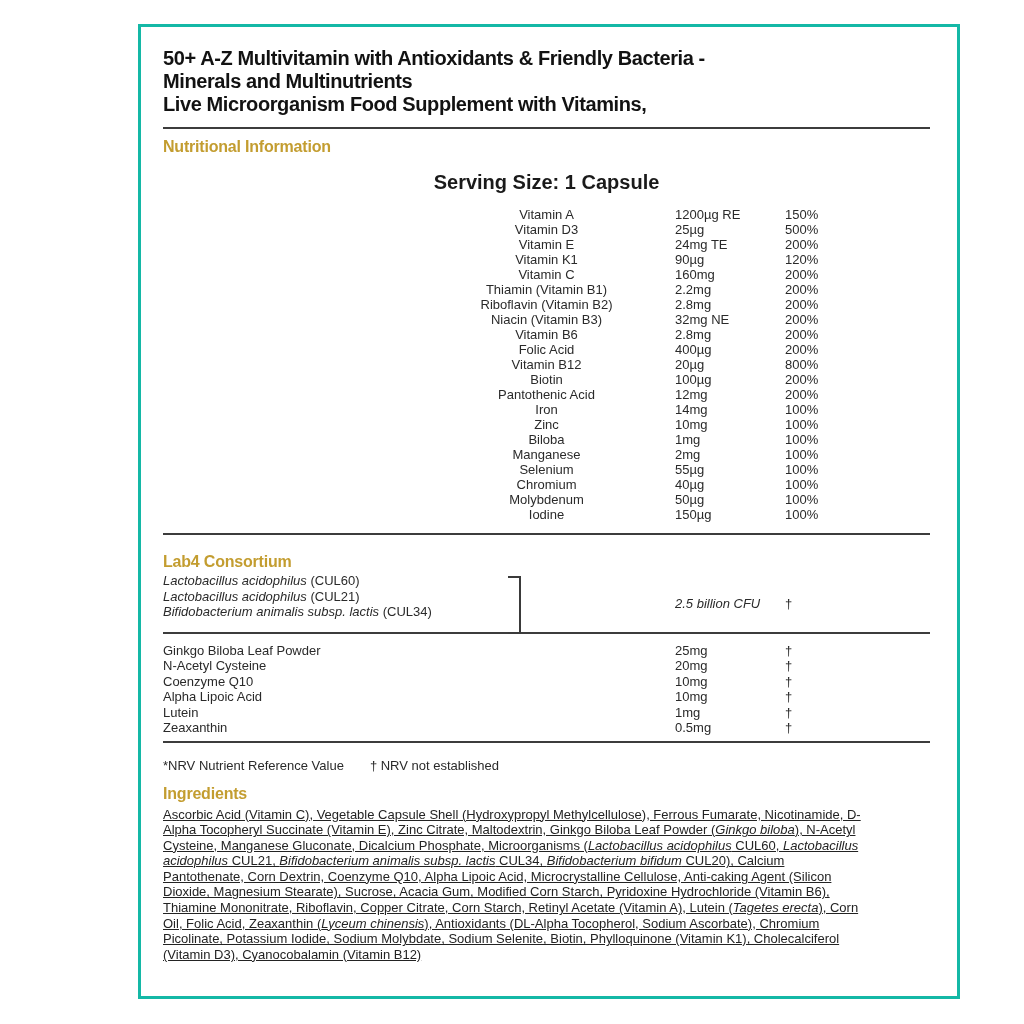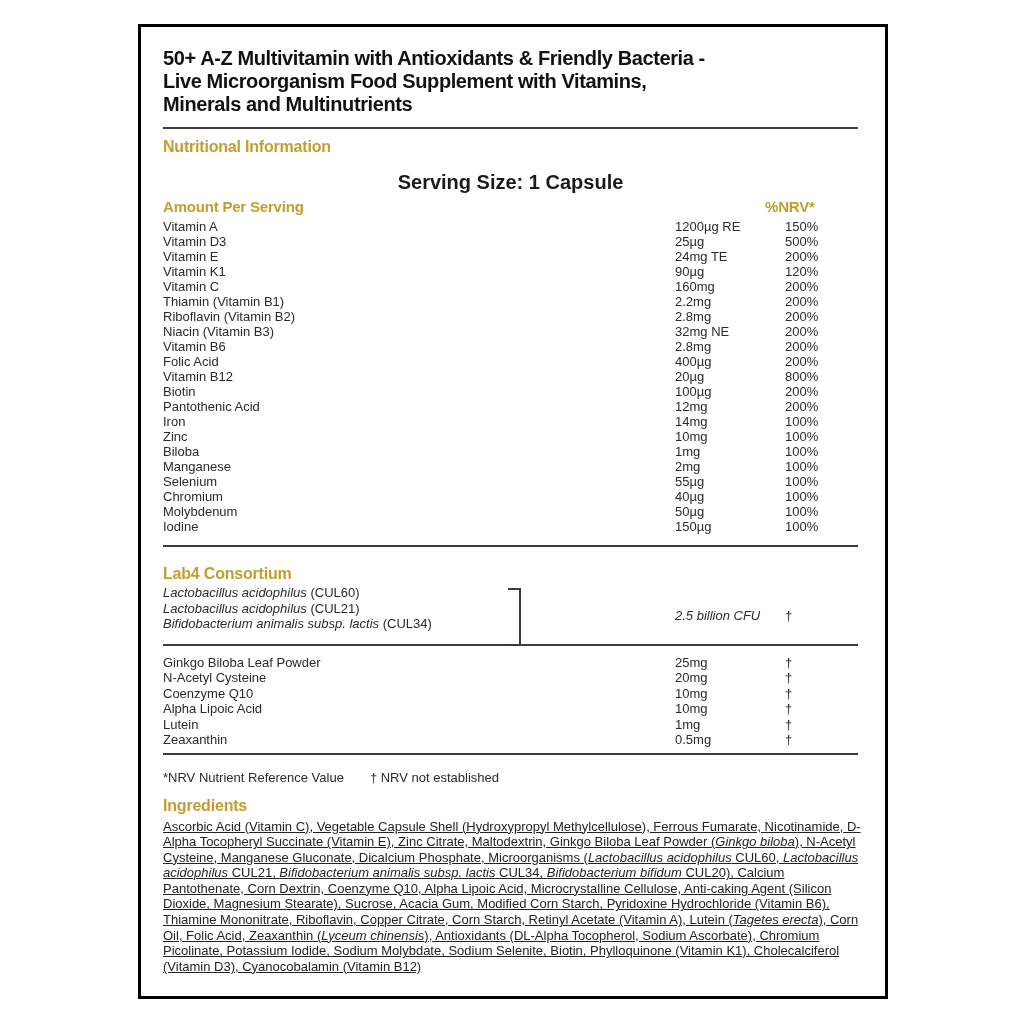--- a/index.html
+++ b/index.html
@@ -6,22 +6,22 @@
   html, body {
     width: 1024px; height: 1024px;
     background: #ffffff;
     font-family: "Liberation Sans", "DejaVu Sans", sans-serif;
     color: #1e1e1e;
     overflow: hidden;
   }
   .label-box {
     position: absolute;
     left: 138px; top: 24px;
-    width: 750px; height: 975px;
-    border: 3px solid #000000;
+    width: 822px; height: 975px;
+    border: 3px solid #14b8a6;
     background: #ffffff;
   }
   .content {
     position: relative;
     padding: 20px 27px 10px 22px;
     width: 100%; height: 100%;
   }
   .title {
     font-size: 20px;
     font-weight: bold;
@@ -56,21 +56,21 @@
   .amount-heading-row {
     position: relative;
     margin-top: 7px;
     font-size: 15px;
   }
   .nrv-col-heading {
     position: absolute;
     left: 602px; top: 0;
     font-size: 15px;
   }
-  .ntable { margin-top: 4px; }
+  .ntable { margin-top: 16px; text-align: center; }
   .row {
     position: relative;
     font-size: 13px;
     line-height: 15px;
     color: #2a2a2a;
   }
   .row-tall { line-height: 15.5px; }
   .c-amt { position: absolute; left: 512px; top: 0; }
   .c-nrv { position: absolute; left: 622px; top: 0; }
   .h-lab4 { margin-top: 18px; }
@@ -111,36 +111,32 @@
   .ingredients-text i { font-style: italic; }
 </style>
 </head>
 <body>
 
 <div class="label-box">
   <div class="content">
 
     <div class="title">
       <div>50+ A-Z Multivitamin with Antioxidants &amp; Friendly Bacteria  -</div>
+      <div>Minerals and Multinutrients</div>
       <div>Live Microorganism Food Supplement with Vitamins,</div>
-      <div>Minerals and Multinutrients</div>
     </div>
 
     <hr class="rule rule-1">
 
     <div class="gold-heading h-nutritional">Nutritional Information</div>
 
     <div class="serving-block">
       <div>Serving Size: 1 Capsule</div>
     </div>
 
-    <div class="amount-heading-row">
-      <span class="gold-heading" style="font-size:15px;">Amount Per Serving</span>
-      <span class="gold-heading nrv-col-heading">%NRV*</span>
-    </div>
 
     <div class="ntable">
       <div class="row"><span>Vitamin A</span><span class="c-amt">1200µg RE</span><span class="c-nrv">150%</span></div>
       <div class="row"><span>Vitamin D3</span><span class="c-amt">25µg</span><span class="c-nrv">500%</span></div>
       <div class="row"><span>Vitamin E</span><span class="c-amt">24mg TE</span><span class="c-nrv">200%</span></div>
       <div class="row"><span>Vitamin K1</span><span class="c-amt">90µg</span><span class="c-nrv">120%</span></div>
       <div class="row"><span>Vitamin C</span><span class="c-amt">160mg</span><span class="c-nrv">200%</span></div>
       <div class="row"><span>Thiamin (Vitamin B1)</span><span class="c-amt">2.2mg</span><span class="c-nrv">200%</span></div>
       <div class="row"><span>Riboflavin (Vitamin B2)</span><span class="c-amt">2.8mg</span><span class="c-nrv">200%</span></div>
       <div class="row"><span>Niacin (Vitamin B3)</span><span class="c-amt">32mg NE</span><span class="c-nrv">200%</span></div>

